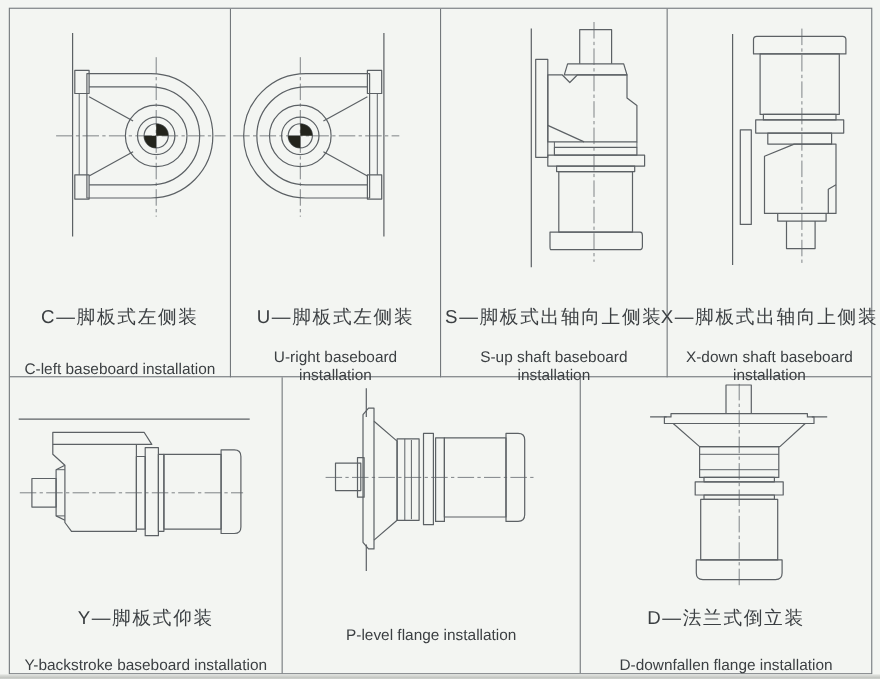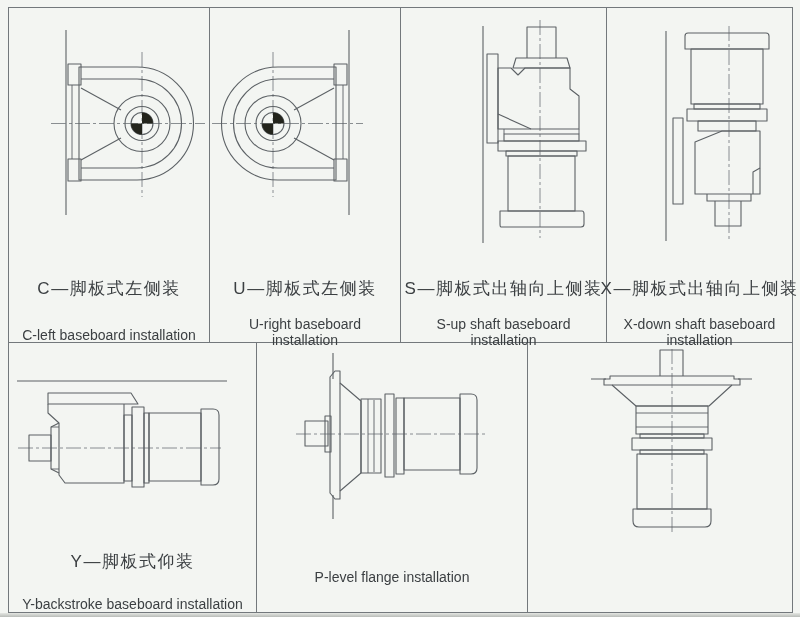--- a/index.html
+++ b/index.html
@@ -273,17 +273,21 @@
       </g>
       <g>
         <path d="M104 95 H184 V107 H104 Z"></path>
         <path d="M112 107 H176 V111 H112 Z"></path>
       </g>
       <g>
         <path d="M109 111 H179 V166 H109 Z"></path>
         <path d="M105 166 H183 V178 Q183 184 177 184 H111 Q105 184 105 178 Z"></path>
       </g>
     </svg>
+    <div class="labels labels-bottom">
+      <div class="lz">D—法兰式倒立装</div>
+      <div class="le">D-downfallen flange installation</div>
+    </div>
   </div>
 
 </div>
 
 <div class="edge-bottom"></div>
 
 </body></html>

